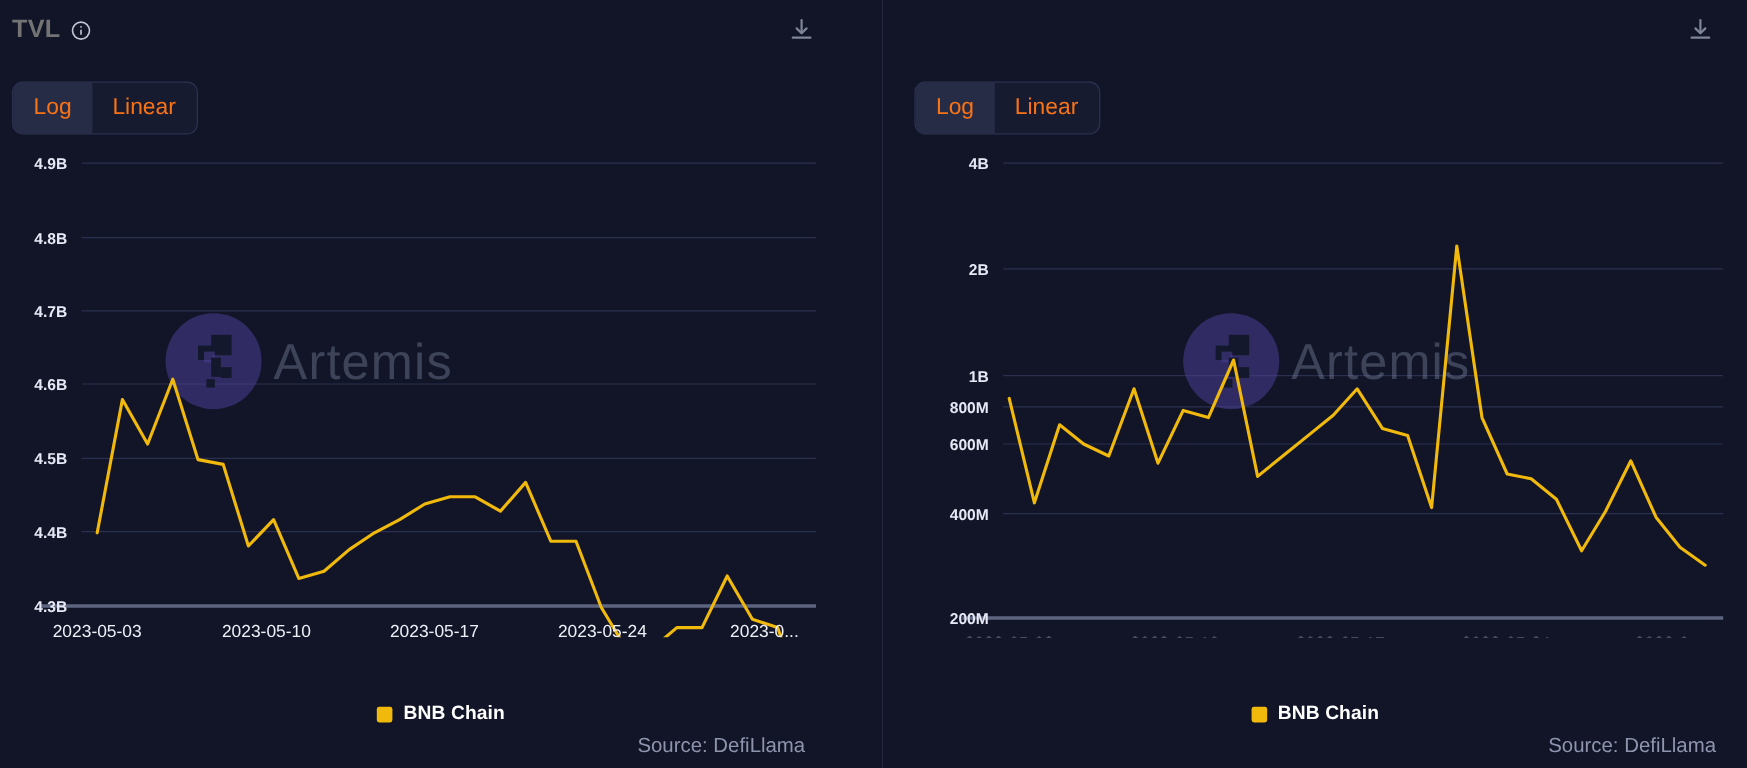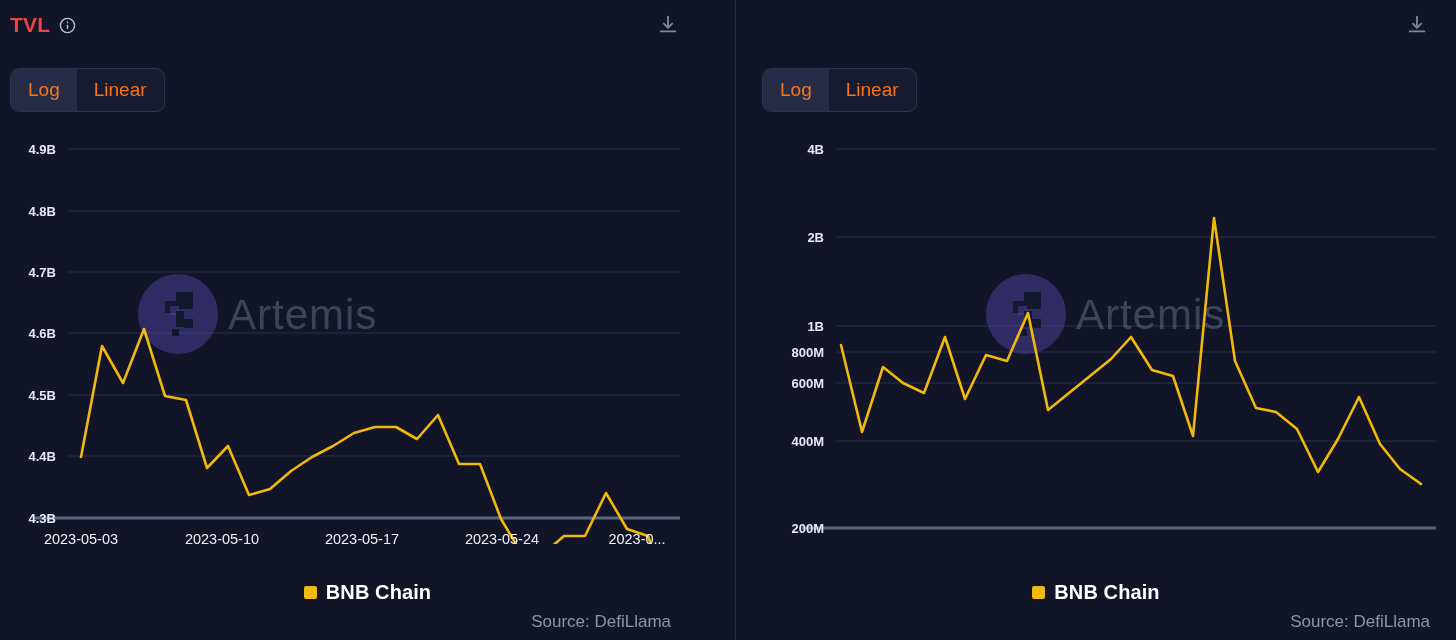--- a/index.html
+++ b/index.html
@@ -13,48 +13,48 @@
   .board{display:flex;width:1456px;height:640px;}
   .panel{position:relative;height:640px;box-sizing:border-box;}
   .panel.left{width:736px;border-right:1px solid #242a42;background:#111527;}
   .panel.right{width:720px;background:#111527;}
 
   
   .panel-head{position:absolute;top:0;left:0;right:0;height:56px;}
   .title-row{position:absolute;display:flex;align-items:center;gap:9px;}
   .left .title-row{left:10px;top:12px;}
   .right .title-row{left:26px;top:12px;}
-  .chart-title{font-size:21px;font-weight:700;letter-spacing:.2px;color:#ef4444;line-height:26px;}
+  .chart-title{font-size:21px;font-weight:700;letter-spacing:.2px;color:#737373;line-height:26px;}
   .info-icon{width:17px;height:17px;display:block;opacity:.85;}
   .dl-icon{position:absolute;top:14px;width:22px;height:22px;cursor:pointer;opacity:.72;}
   .left .dl-icon{right:56px;}
   .right .dl-icon{right:28px;}
 
   
   .seg{position:absolute;display:flex;border:1px solid #2c3350;border-radius:9px;overflow:hidden;background:#161b30;}
   .left .seg{left:10px;top:68px;}
   .right .seg{left:764px;top:68px;}
   .right .seg{left:26px;}
   .seg-btn{
     padding:10px 17px;font-size:19px;line-height:22px;color:#f97316;
     background:transparent;border:0;cursor:pointer;font-family:"Liberation Sans",sans-serif;
   }
   .seg-btn.active{background:#262c46;}
 
   
-  .plot{position:absolute;left:0;top:129px;width:100%;height:415px;}
+  .plot{position:absolute;left:0;top:116px;width:100%;height:415px;}
   .plot svg{display:block;}
 
   .axis-txt{font-family:"Liberation Sans",sans-serif;font-size:13px;fill:#e6e9f5;font-weight:600;}
   .axis-txt-x{font-family:"Liberation Sans",sans-serif;font-size:14.5px;fill:#eef0f8;font-weight:400;}
 
   
   .legend{position:absolute;bottom:36px;left:0;width:100%;display:flex;justify-content:center;align-items:center;gap:9px;}
   .swatch{width:13px;height:13px;border-radius:2px;background:#f0b90b;display:block;}
-  .legend-label{font-size:20px;font-weight:700;color:#ffffff;letter-spacing:.1px;}
+  .legend-label{font-size:16px;font-weight:700;color:#ffffff;letter-spacing:.1px;}
   .source{position:absolute;bottom:8px;font-size:17px;color:#8e94ad;}
   .left .source{right:64px;}
   .right .source{right:26px;}
 
   .wm-text{font-family:"Liberation Sans",sans-serif;font-size:42px;fill:#7b839c;opacity:.42;letter-spacing:1px;}
 </style>
 </head>
 <body>
 
 <div class="board">

